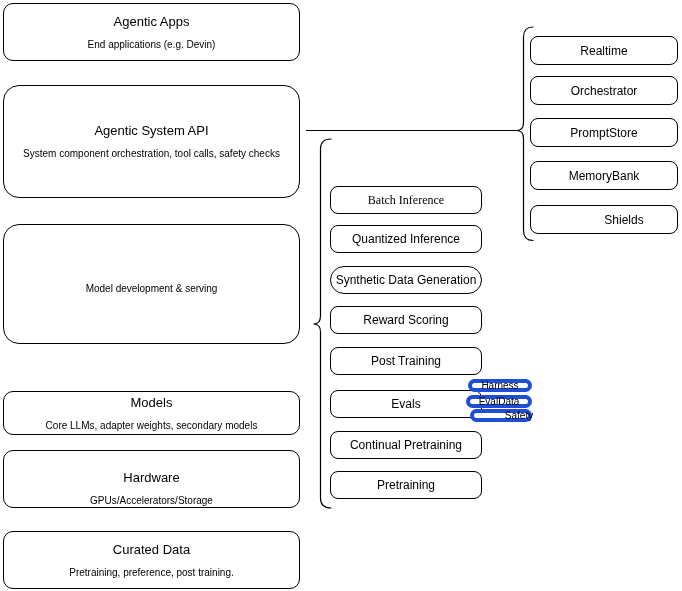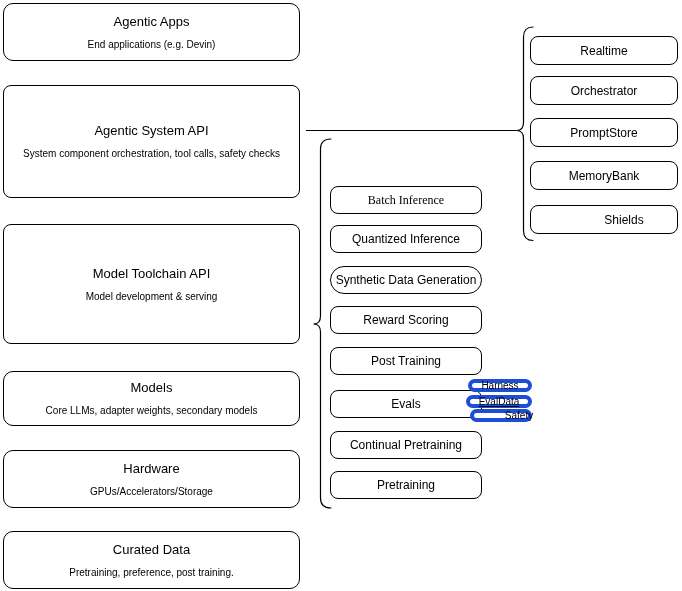--- a/index.html
+++ b/index.html
@@ -26,21 +26,21 @@
     justify-content: center;
     text-align: center;
     color: #000000;
   }
   .left-box {
     left: 3px;
     width: 297px;
     border-radius: 10px;
   }
   .left-box.big {
-    border-radius: 8px;
+    border-radius: 16px;
   }
   .box-title {
     font-size: 13px;
     line-height: 15px;
     color: #000000;
     white-space: nowrap;
   }
   .box-subtitle {
     font-size: 10px;
     line-height: 12px;
@@ -96,50 +96,49 @@
     <div class="box-title">Agentic Apps</div>
     <div class="box-subtitle">End applications (e.g. Devin)</div>
   </div>
 
   <div class="box left-box big" style="top:85px; height:113px;">
     <div class="box-title">Agentic System API</div>
     <div class="box-subtitle">System component orchestration, tool calls, safety checks</div>
   </div>
 
   <div class="box left-box big" style="top:224px; height:120px;">
-    <div class="box-title">Model Toolchain API</div>
     <div class="box-subtitle">Model development &amp; serving</div>
   </div>
 
-  <div class="box left-box" style="top:371px; height:55px;">
+  <div class="box left-box" style="top:391px; height:44px;">
     <div class="box-title">Models</div>
     <div class="box-subtitle">Core LLMs, adapter weights, secondary models</div>
   </div>
 
-  <div class="box left-box" style="top:450px; height:58px;">
+  <div class="box left-box" style="top:450px; height:58px;justify-content:flex-end;">
     <div class="box-title">Hardware</div>
     <div class="box-subtitle">GPUs/Accelerators/Storage</div>
   </div>
 
   <div class="box left-box" style="top:531px; height:58px;">
     <div class="box-title">Curated Data</div>
     <div class="box-subtitle">Pretraining, preference, post training.</div>
   </div>
 
   <div class="box mid-box" style="top:186px;font-family:Liberation Serif, serif;">Batch Inference</div>
   <div class="box mid-box" style="top:225px;">Quantized Inference</div>
   <div class="box mid-box" style="top:266px;border-radius:14px;">Synthetic Data Generation</div>
   <div class="box mid-box" style="top:306px;">Reward Scoring</div>
   <div class="box mid-box" style="top:347px;">Post Training</div>
   <div class="box mid-box" style="top:390px;">Evals</div>
   <div class="box mid-box" style="top:431px;border-radius:8px;">Continual Pretraining</div>
   <div class="box mid-box" style="top:471px;">Pretraining</div>
 
   <div class="pill" style="left:468px; top:379px; width:64px; height:13px;">Harness</div>
-  <div class="pill" style="left:466px; top:395px; width:66px; height:13px;text-decoration:underline;">EvalData</div>
+  <div class="pill" style="left:466px; top:395px; width:66px; height:13px;">EvalData</div>
   <div class="pill" style="left:470px; top:409px; width:62px; height:13px;padding-left:36px;">Safety</div>
 
   <div class="box right-box" style="top:36px;">Realtime</div>
   <div class="box right-box" style="top:76px;">Orchestrator</div>
   <div class="box right-box" style="top:118px;">PromptStore</div>
   <div class="box right-box" style="top:161px;">MemoryBank</div>
   <div class="box right-box" style="top:205px;padding-left:40px;">Shields</div>
 
   <svg id="connector-layer" width="682" height="591" viewBox="0 0 682 591">
     <path d="M306 130.5 L516.5 130.5" stroke="#000000" stroke-width="1.2" fill="none"></path>

